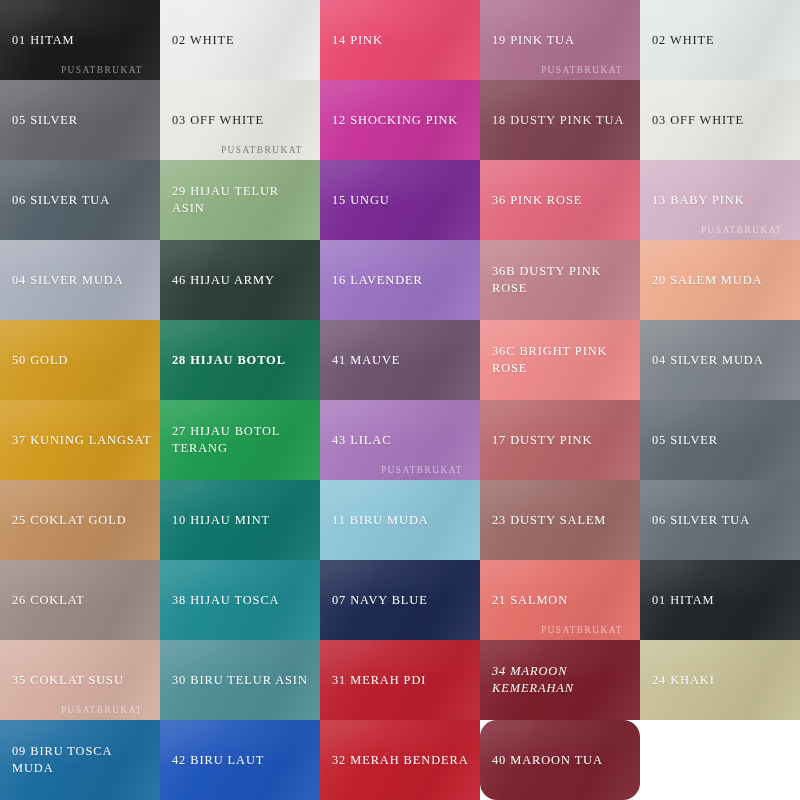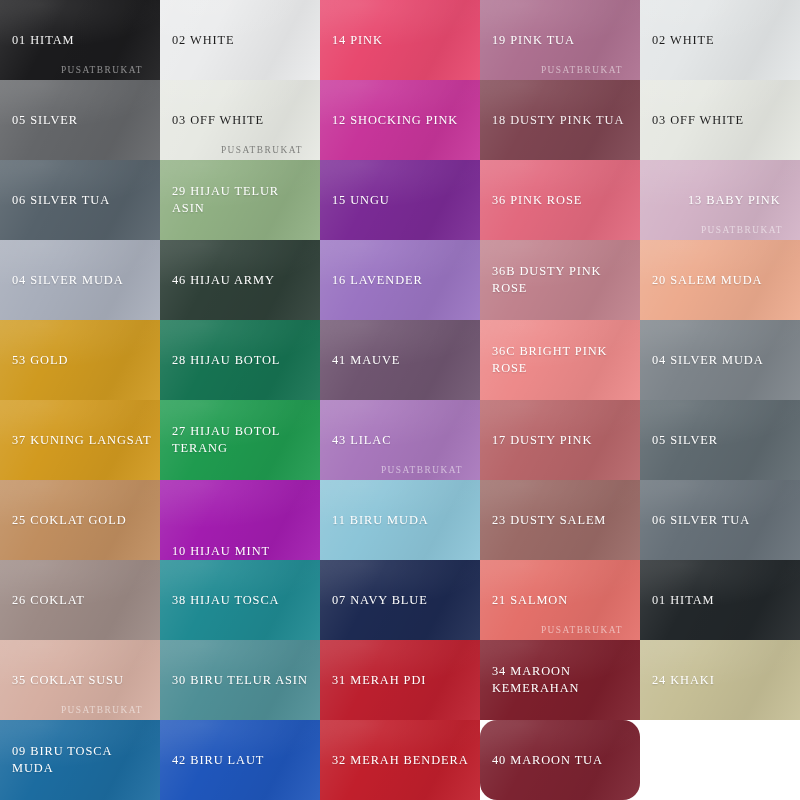--- a/index.html
+++ b/index.html
@@ -104,44 +104,44 @@
     </div>
     <div class="swatch" style="background: rgb(144, 176, 131);">
       <div class="swatch-label" style="color: rgb(255, 255, 255);">29 HIJAU TELUR ASIN</div>
     </div>
     <div class="swatch" style="background: rgb(122, 42, 149);">
       <div class="swatch-label" style="color: rgb(255, 255, 255);">15 UNGU</div>
     </div>
     <div class="swatch" style="background: rgb(226, 105, 126);">
       <div class="swatch-label" style="color: rgb(255, 255, 255);">36 PINK ROSE</div>
     </div>
-    <div class="swatch" style="background: rgb(211, 179, 199); padding-left: 36px;">
+    <div class="swatch" style="background: rgb(211, 179, 199);">
       <div class="swatch-label" style="color: rgb(255, 255, 255);">13 BABY PINK</div>
       <div class="watermark" style="color: rgb(255, 255, 255);">PUSATBRUKAT</div>
     </div>
     <div class="swatch" style="background: rgb(168, 174, 187);">
       <div class="swatch-label" style="color: rgb(255, 255, 255);">04 SILVER MUDA</div>
     </div>
     <div class="swatch" style="background: rgb(47, 64, 56);">
       <div class="swatch-label" style="color: rgb(255, 255, 255);">46 HIJAU ARMY</div>
     </div>
     <div class="swatch" style="background: rgb(154, 116, 194);">
       <div class="swatch-label" style="color: rgb(255, 255, 255);">16 LAVENDER</div>
     </div>
     <div class="swatch" style="background: rgb(192, 130, 141);">
       <div class="swatch-label" style="color: rgb(255, 255, 255);">36B DUSTY PINK ROSE</div>
     </div>
     <div class="swatch" style="background: rgb(237, 171, 142);">
       <div class="swatch-label" style="color: rgb(255, 255, 255);">20 SALEM MUDA</div>
     </div>
     <div class="swatch" style="background: rgb(207, 154, 32);">
-      <div class="swatch-label" style="color: rgb(255, 255, 255);">53 GOLD</div>
+      <div class="swatch-label" style="color: rgb(255, 255, 255);">50 GOLD</div>
     </div>
     <div class="swatch" style="background: rgb(22, 115, 82);">
-      <div class="swatch-label" style="color: rgb(255, 255, 255);">28 HIJAU BOTOL</div>
+      <div class="swatch-label" style="color: rgb(255, 255, 255); font-weight: bold;">28 HIJAU BOTOL</div>
     </div>
     <div class="swatch" style="background: rgb(111, 85, 112);">
       <div class="swatch-label" style="color: rgb(255, 255, 255);">41 MAUVE</div>
     </div>
     <div class="swatch" style="background: rgb(237, 138, 138);">
       <div class="swatch-label" style="color: rgb(255, 255, 255);">36C BRIGHT PINK ROSE</div>
     </div>
     <div class="swatch" style="background: rgb(125, 132, 138);">
       <div class="swatch-label" style="color: rgb(255, 255, 255);">04 SILVER MUDA</div>
     </div>
@@ -158,21 +158,21 @@
     </div>
     <div class="swatch" style="background: rgb(183, 101, 105);">
       <div class="swatch-label" style="color: rgb(255, 255, 255);">17 DUSTY PINK</div>
     </div>
     <div class="swatch" style="background: rgb(95, 106, 112);">
       <div class="swatch-label" style="color: rgb(255, 255, 255);">05 SILVER</div>
     </div>
     <div class="swatch" style="background: rgb(192, 142, 95);">
       <div class="swatch-label" style="color: rgb(255, 255, 255);">25 COKLAT GOLD</div>
     </div>
-    <div class="swatch" style="background: #a21caf; align-items: flex-end;">
+    <div class="swatch" style="background: #0f766e;">
       <div class="swatch-label" style="color: rgb(255, 255, 255);">10 HIJAU MINT</div>
     </div>
     <div class="swatch" style="background: rgb(140, 197, 216);">
       <div class="swatch-label" style="color: rgb(255, 255, 255);">11  BIRU MUDA</div>
     </div>
     <div class="swatch" style="background: rgb(154, 106, 102);">
       <div class="swatch-label" style="color: rgb(255, 255, 255);">23 DUSTY SALEM</div>
     </div>
     <div class="swatch" style="background: rgb(102, 112, 120);">
       <div class="swatch-label" style="color: rgb(255, 255, 255);">06 SILVER TUA</div>
@@ -196,21 +196,21 @@
     <div class="swatch" style="background: rgb(214, 175, 162);">
       <div class="swatch-label" style="color: rgb(255, 255, 255);">35 COKLAT SUSU</div>
       <div class="watermark" style="color: rgb(255, 255, 255);">PUSATBRUKAT</div>
     </div>
     <div class="swatch" style="background: rgb(79, 143, 150);">
       <div class="swatch-label" style="color: rgb(255, 255, 255);">30 BIRU TELUR ASIN</div>
     </div>
     <div class="swatch" style="background: rgb(188, 31, 46);">
       <div class="swatch-label" style="color: rgb(255, 255, 255);">31 MERAH PDI</div>
     </div>
-    <div class="swatch" style="background: rgb(125, 31, 44);">
+    <div class="swatch" style="background: rgb(125, 31, 44); font-style: italic;">
       <div class="swatch-label two-line" style="color: rgb(255, 255, 255);">34 MAROON
 KEMERAHAN</div>
     </div>
     <div class="swatch" style="background: rgb(198, 191, 150);">
       <div class="swatch-label" style="color: rgb(255, 255, 255);">24 KHAKI</div>
     </div>
     <div class="swatch" style="background: rgb(28, 108, 160);">
       <div class="swatch-label" style="color: rgb(255, 255, 255);">09 BIRU TOSCA MUDA</div>
     </div>
     <div class="swatch" style="background: rgb(31, 86, 187);">

